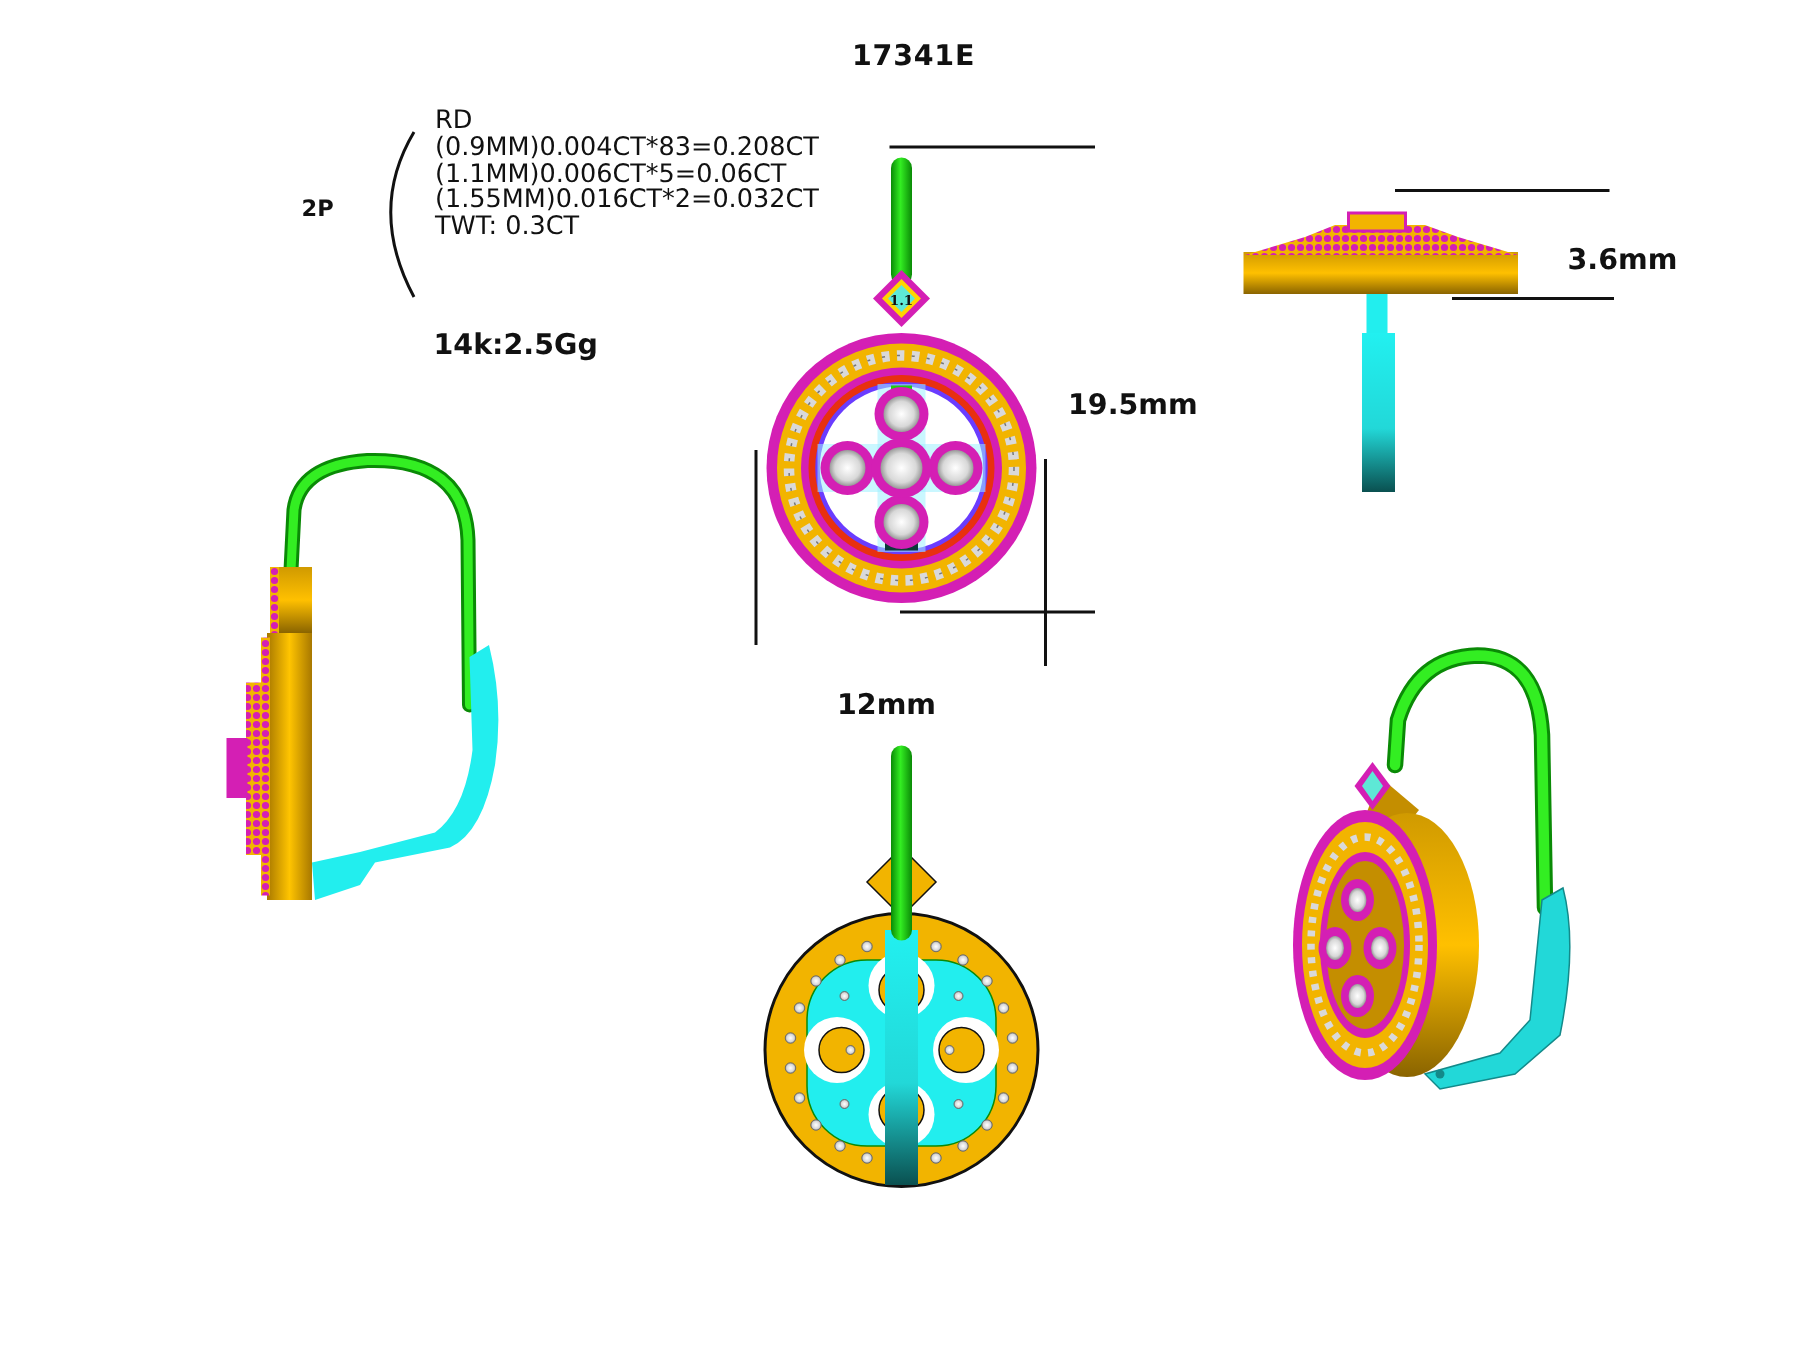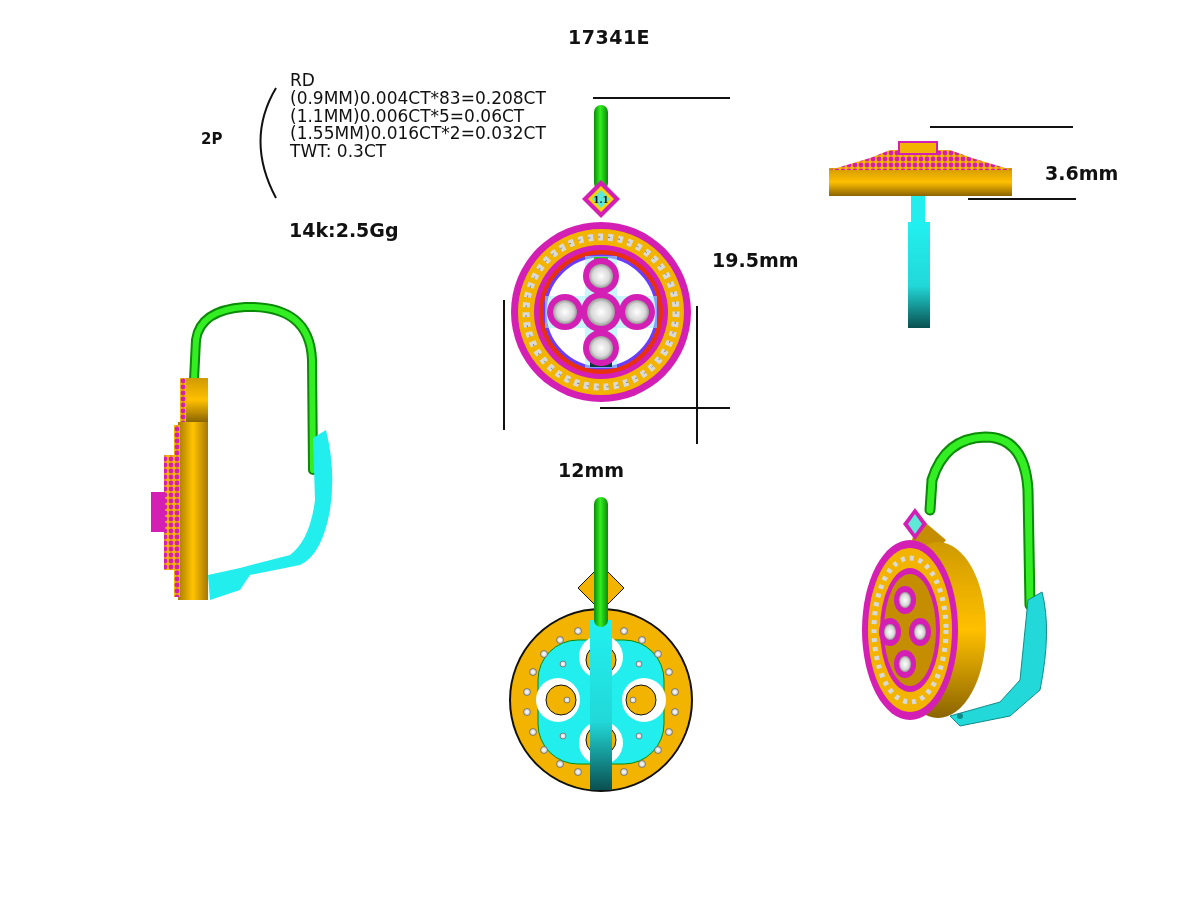--- a/index.html
+++ b/index.html
@@ -3,21 +3,21 @@
 <meta charset="utf-8">
 <style>
   html, body { margin: 0; padding: 0; background: #ffffff; }
   body { width: 1200px; height: 900px; position: relative; overflow: hidden; font-family: "DejaVu Sans", sans-serif; color: #111; }
   .abs { position: absolute; }
   .title { left: 568px; top: 26px; font-size: 19px; font-weight: bold; letter-spacing: 0.5px; }
   .spec-qty { left: 201px; top: 130px; font-size: 15px; font-weight: bold; }
   .spec-list { left: 290px; top: 72px; font-size: 17px; font-weight: normal; line-height: 17.8px; }
   .spec-metal { left: 289px; top: 180px; font-size: 19px; font-weight: bold; margin-top: 39px; }
   .dim { font-size: 19px; font-weight: bold; }
-  .dim-h { left: 712px; top: 249px; }
+  .dim-h { left: 712px; top: 259px; }
   .dim-w { left: 558px; top: 459px; }
   .dim-t { left: 1045px; top: 162px; }
   svg.layer { position: absolute; left: 0; top: 0; }
 </style>
 </head>
 <body>
 
 <div class="abs title">17341E</div>
 <div class="abs spec-qty">2P</div>
 <div class="abs spec-list">

